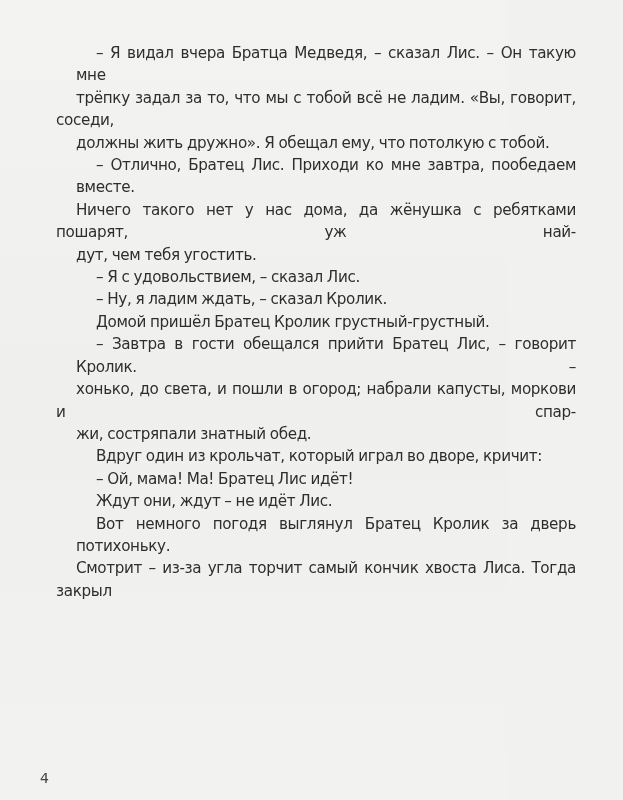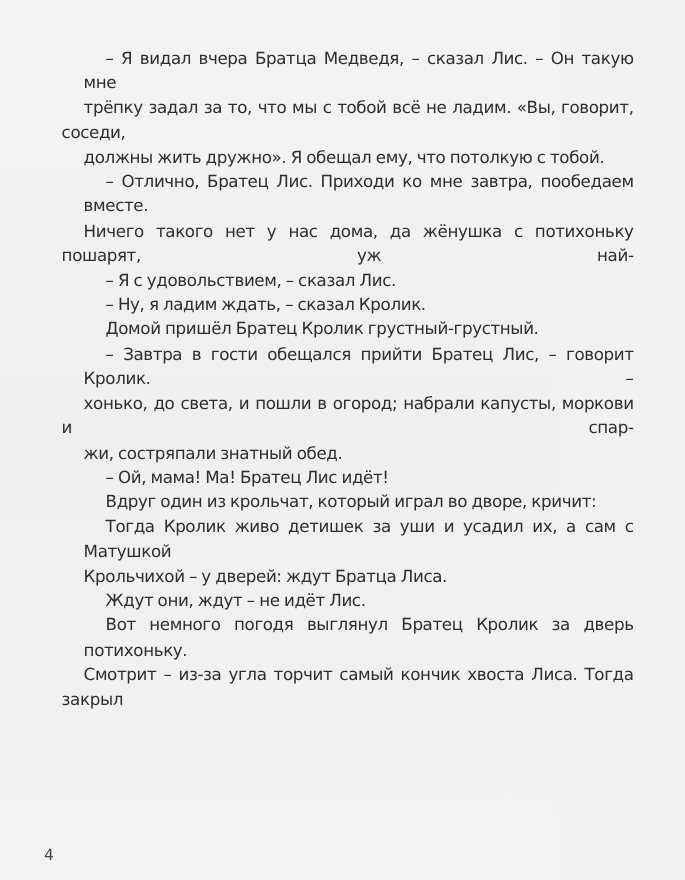--- a/index.html
+++ b/index.html
@@ -41,47 +41,44 @@
 <div class="page">
   <div class="text-block">
 
     <p class="p">
       <span class="line just">– Я видал вчера Братца Медведя, – сказал Лис. – Он такую мне</span>
       <span class="line just" style="margin-left:-20px">трёпку задал за то, что мы с тобой всё не ладим. «Вы, говорит, соседи,</span>
       <span class="line" style="margin-left:-20px">должны жить дружно». Я обещал ему, что потолкую с тобой.</span>
     </p>
     <p class="p">
       <span class="line just">– Отлично, Братец Лис. Приходи ко мне завтра, пообедаем вместе.</span>
-      <span class="line just" style="margin-left:-20px">Ничего такого нет у нас дома, да жёнушка с потихоньку пошарят, уж най-</span>
+      <span class="line just" style="margin-left:-20px">Ничего такого нет у нас дома, да жёнушка с ребятками пошарят, уж най-</span>
+      <span class="line" style="margin-left:-20px">дут, чем тебя угостить.</span>
     </p>
     <p class="p">
       <span class="line">– Я с удовольствием, – сказал Лис.</span>
     </p>
     <p class="p">
       <span class="line">– Ну, я ладим ждать, – сказал Кролик.</span>
     </p>
     <p class="p">
       <span class="line">Домой пришёл Братец Кролик грустный-грустный.</span>
     </p>
     <p class="p">
       <span class="line just">– Завтра в гости обещался прийти Братец Лис, – говорит Кролик. –</span>
     </p>
     <p class="p">
       <span class="line just" style="margin-left:-20px">хонько, до света, и пошли в огород; набрали капусты, моркови и спар-</span>
       <span class="line" style="margin-left:-20px">жи, состряпали знатный обед.</span>
     </p>
     <p class="p">
-      <span class="line">– Ой, мама! Ма! Братец Лис идёт!</span>
-    </p>
-    <p class="p">
       <span class="line">Вдруг один из крольчат, который играл во дворе, кричит:</span>
     </p>
     <p class="p">
-      <span class="line just">Тогда Кролик живо детишек за уши и усадил их, а сам с Матушкой</span>
-      <span class="line" style="margin-left:-20px">Крольчихой – у дверей: ждут Братца Лиса.</span>
+      <span class="line">– Ой, мама! Ма! Братец Лис идёт!</span>
     </p>
     <p class="p">
       <span class="line">Ждут они, ждут – не идёт Лис.</span>
     </p>
     <p class="p">
       <span class="line just">Вот немного погодя выглянул Братец Кролик за дверь потихоньку.</span>
       <span class="line just" style="margin-left:-20px">Смотрит – из-за угла торчит самый кончик хвоста Лиса. Тогда закрыл</span>
 
     </p>
 

